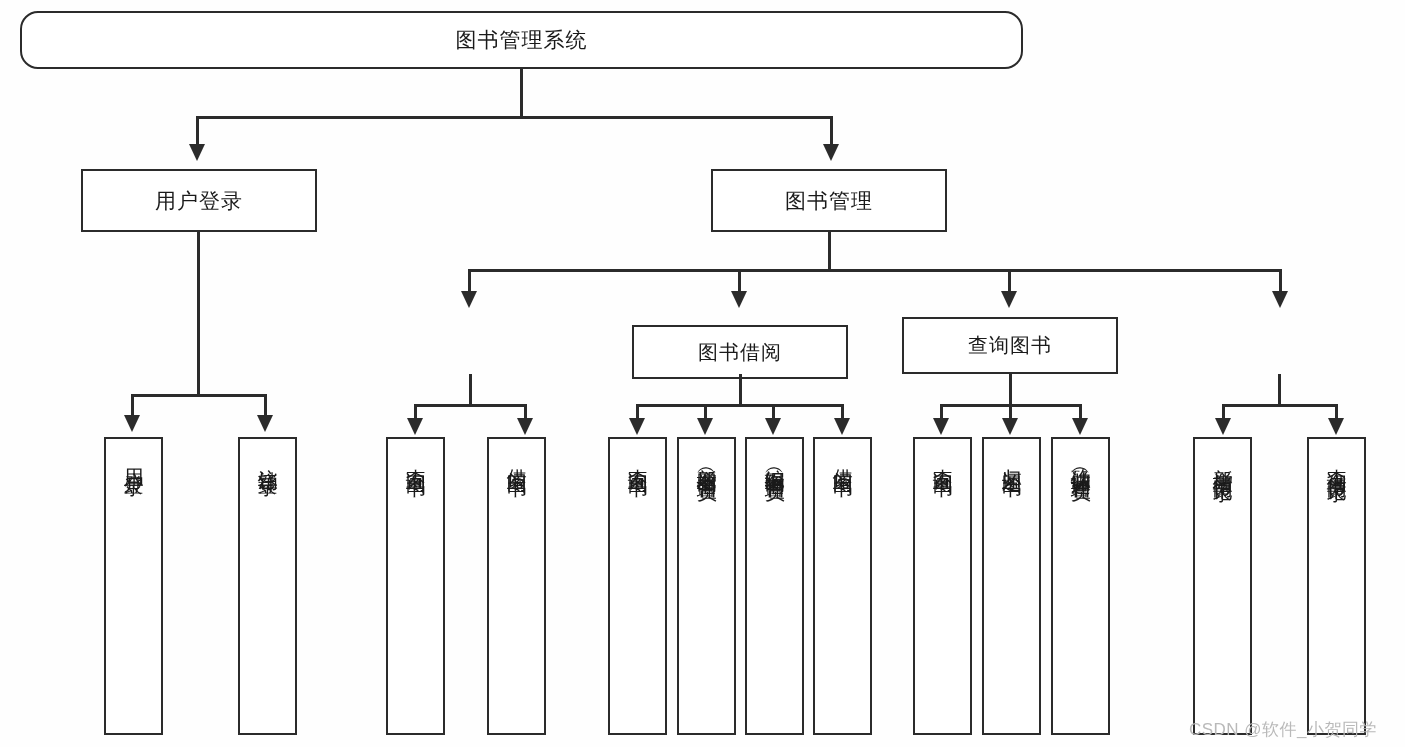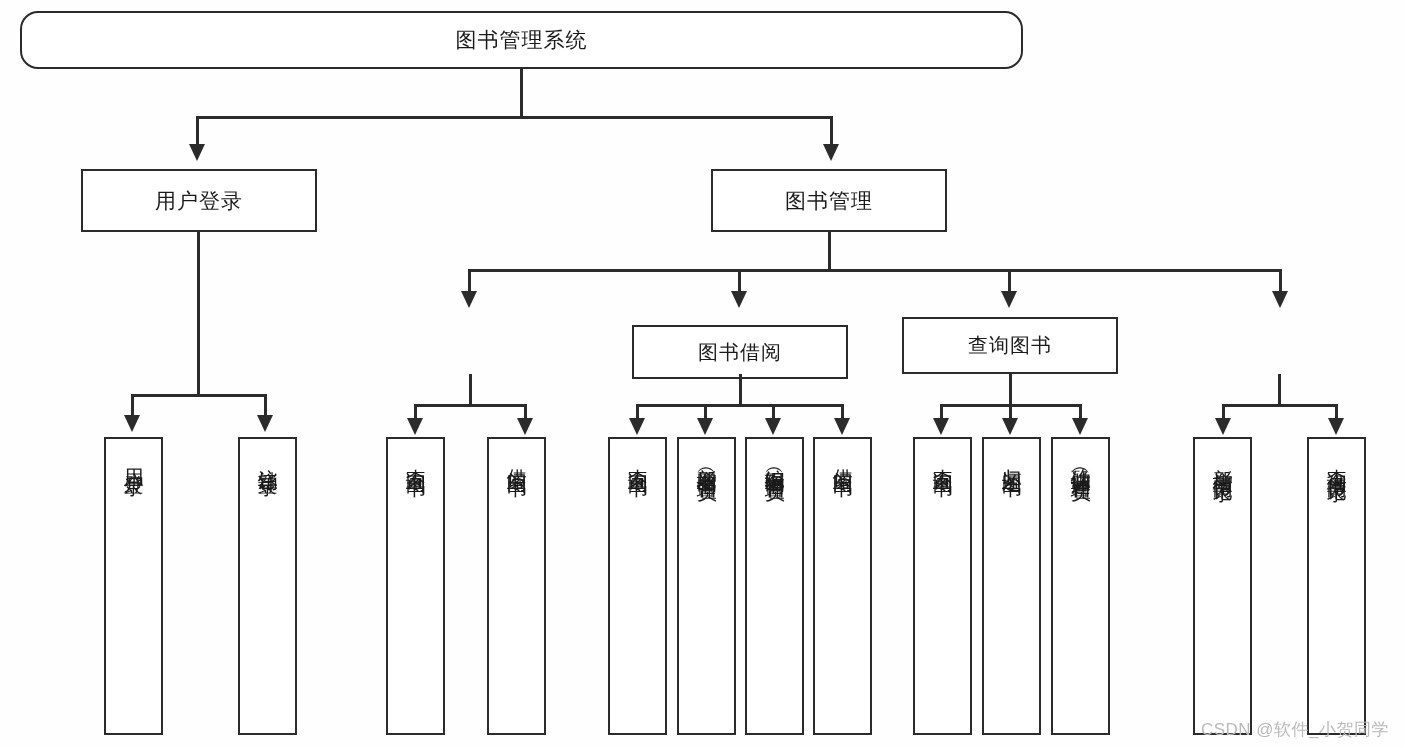--- a/index.html
+++ b/index.html
@@ -58,21 +58,21 @@
   .arrow{
     position:absolute;
     width:0;height:0;
     border-left:8px solid transparent;
     border-right:8px solid transparent;
     border-top:17px solid #2b2b2b;
   }
   
   #watermark{
     position:absolute;
-    right:16px;
+    right:28px;
     bottom:6px;
     font-size:17px;
     color:#b9b9b9;
     letter-spacing:0.5px;
     white-space:nowrap;
     pointer-events:none;
   }
 </style>
 </head>
 <body>

